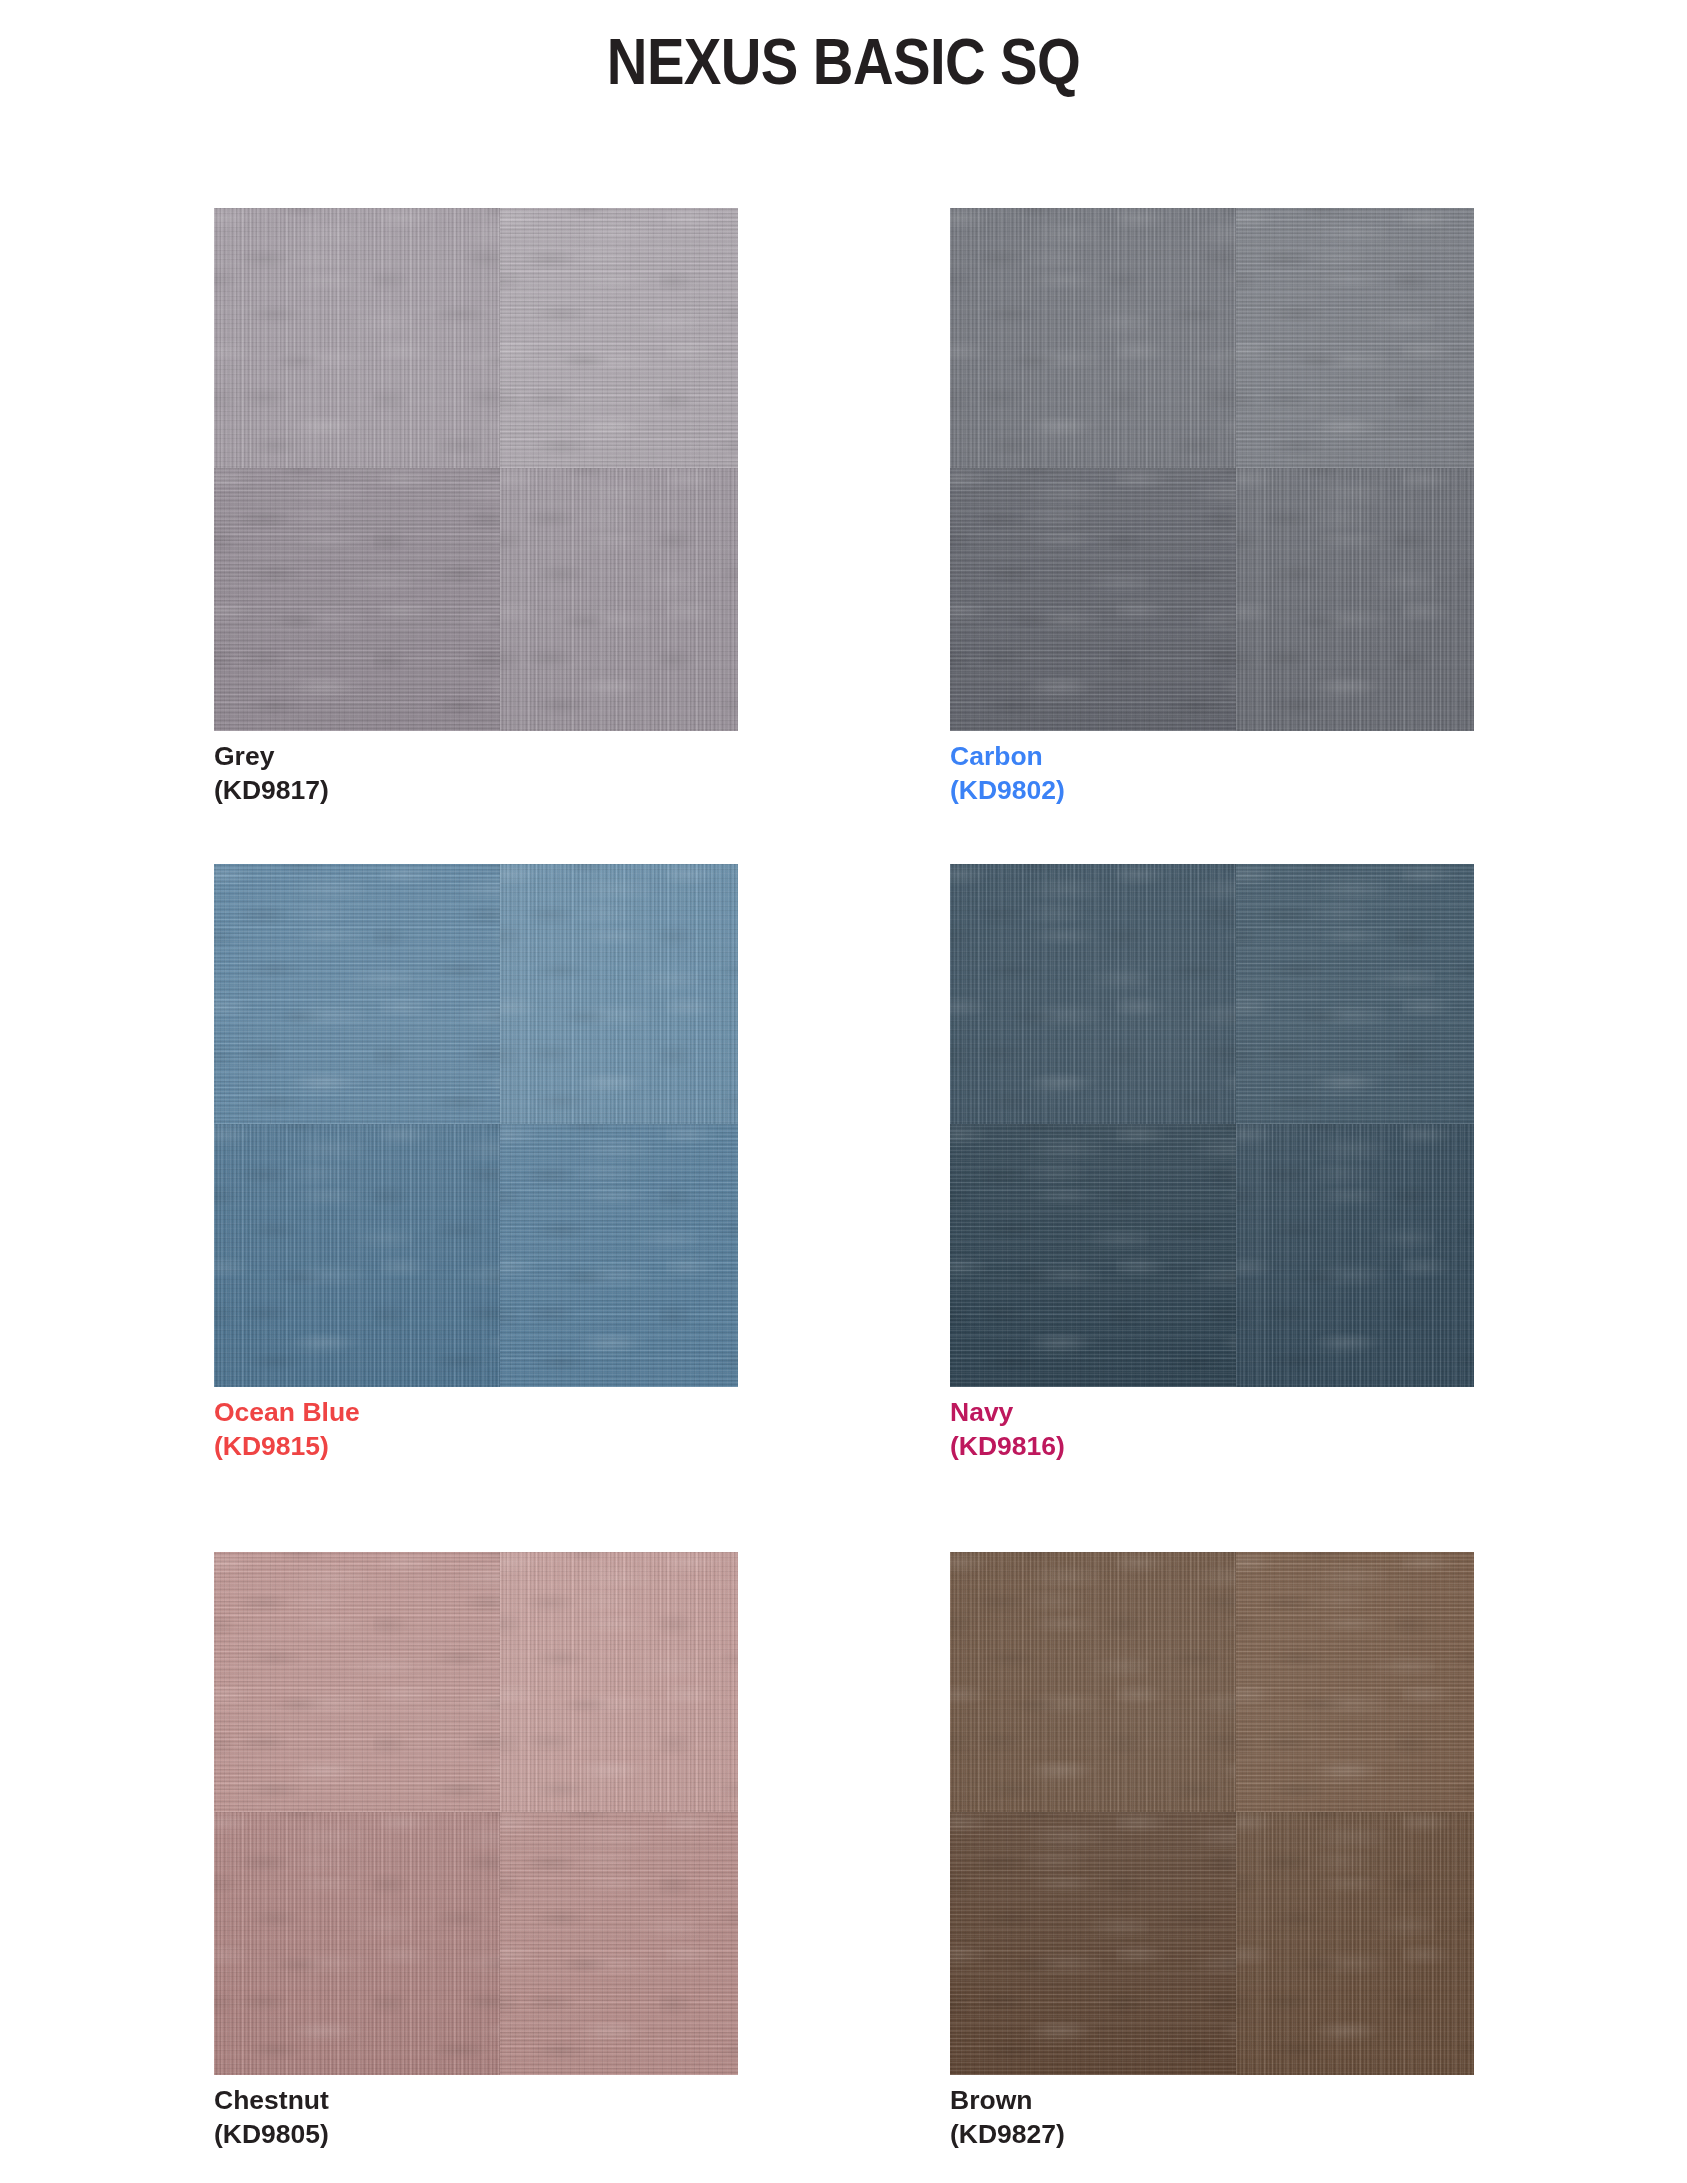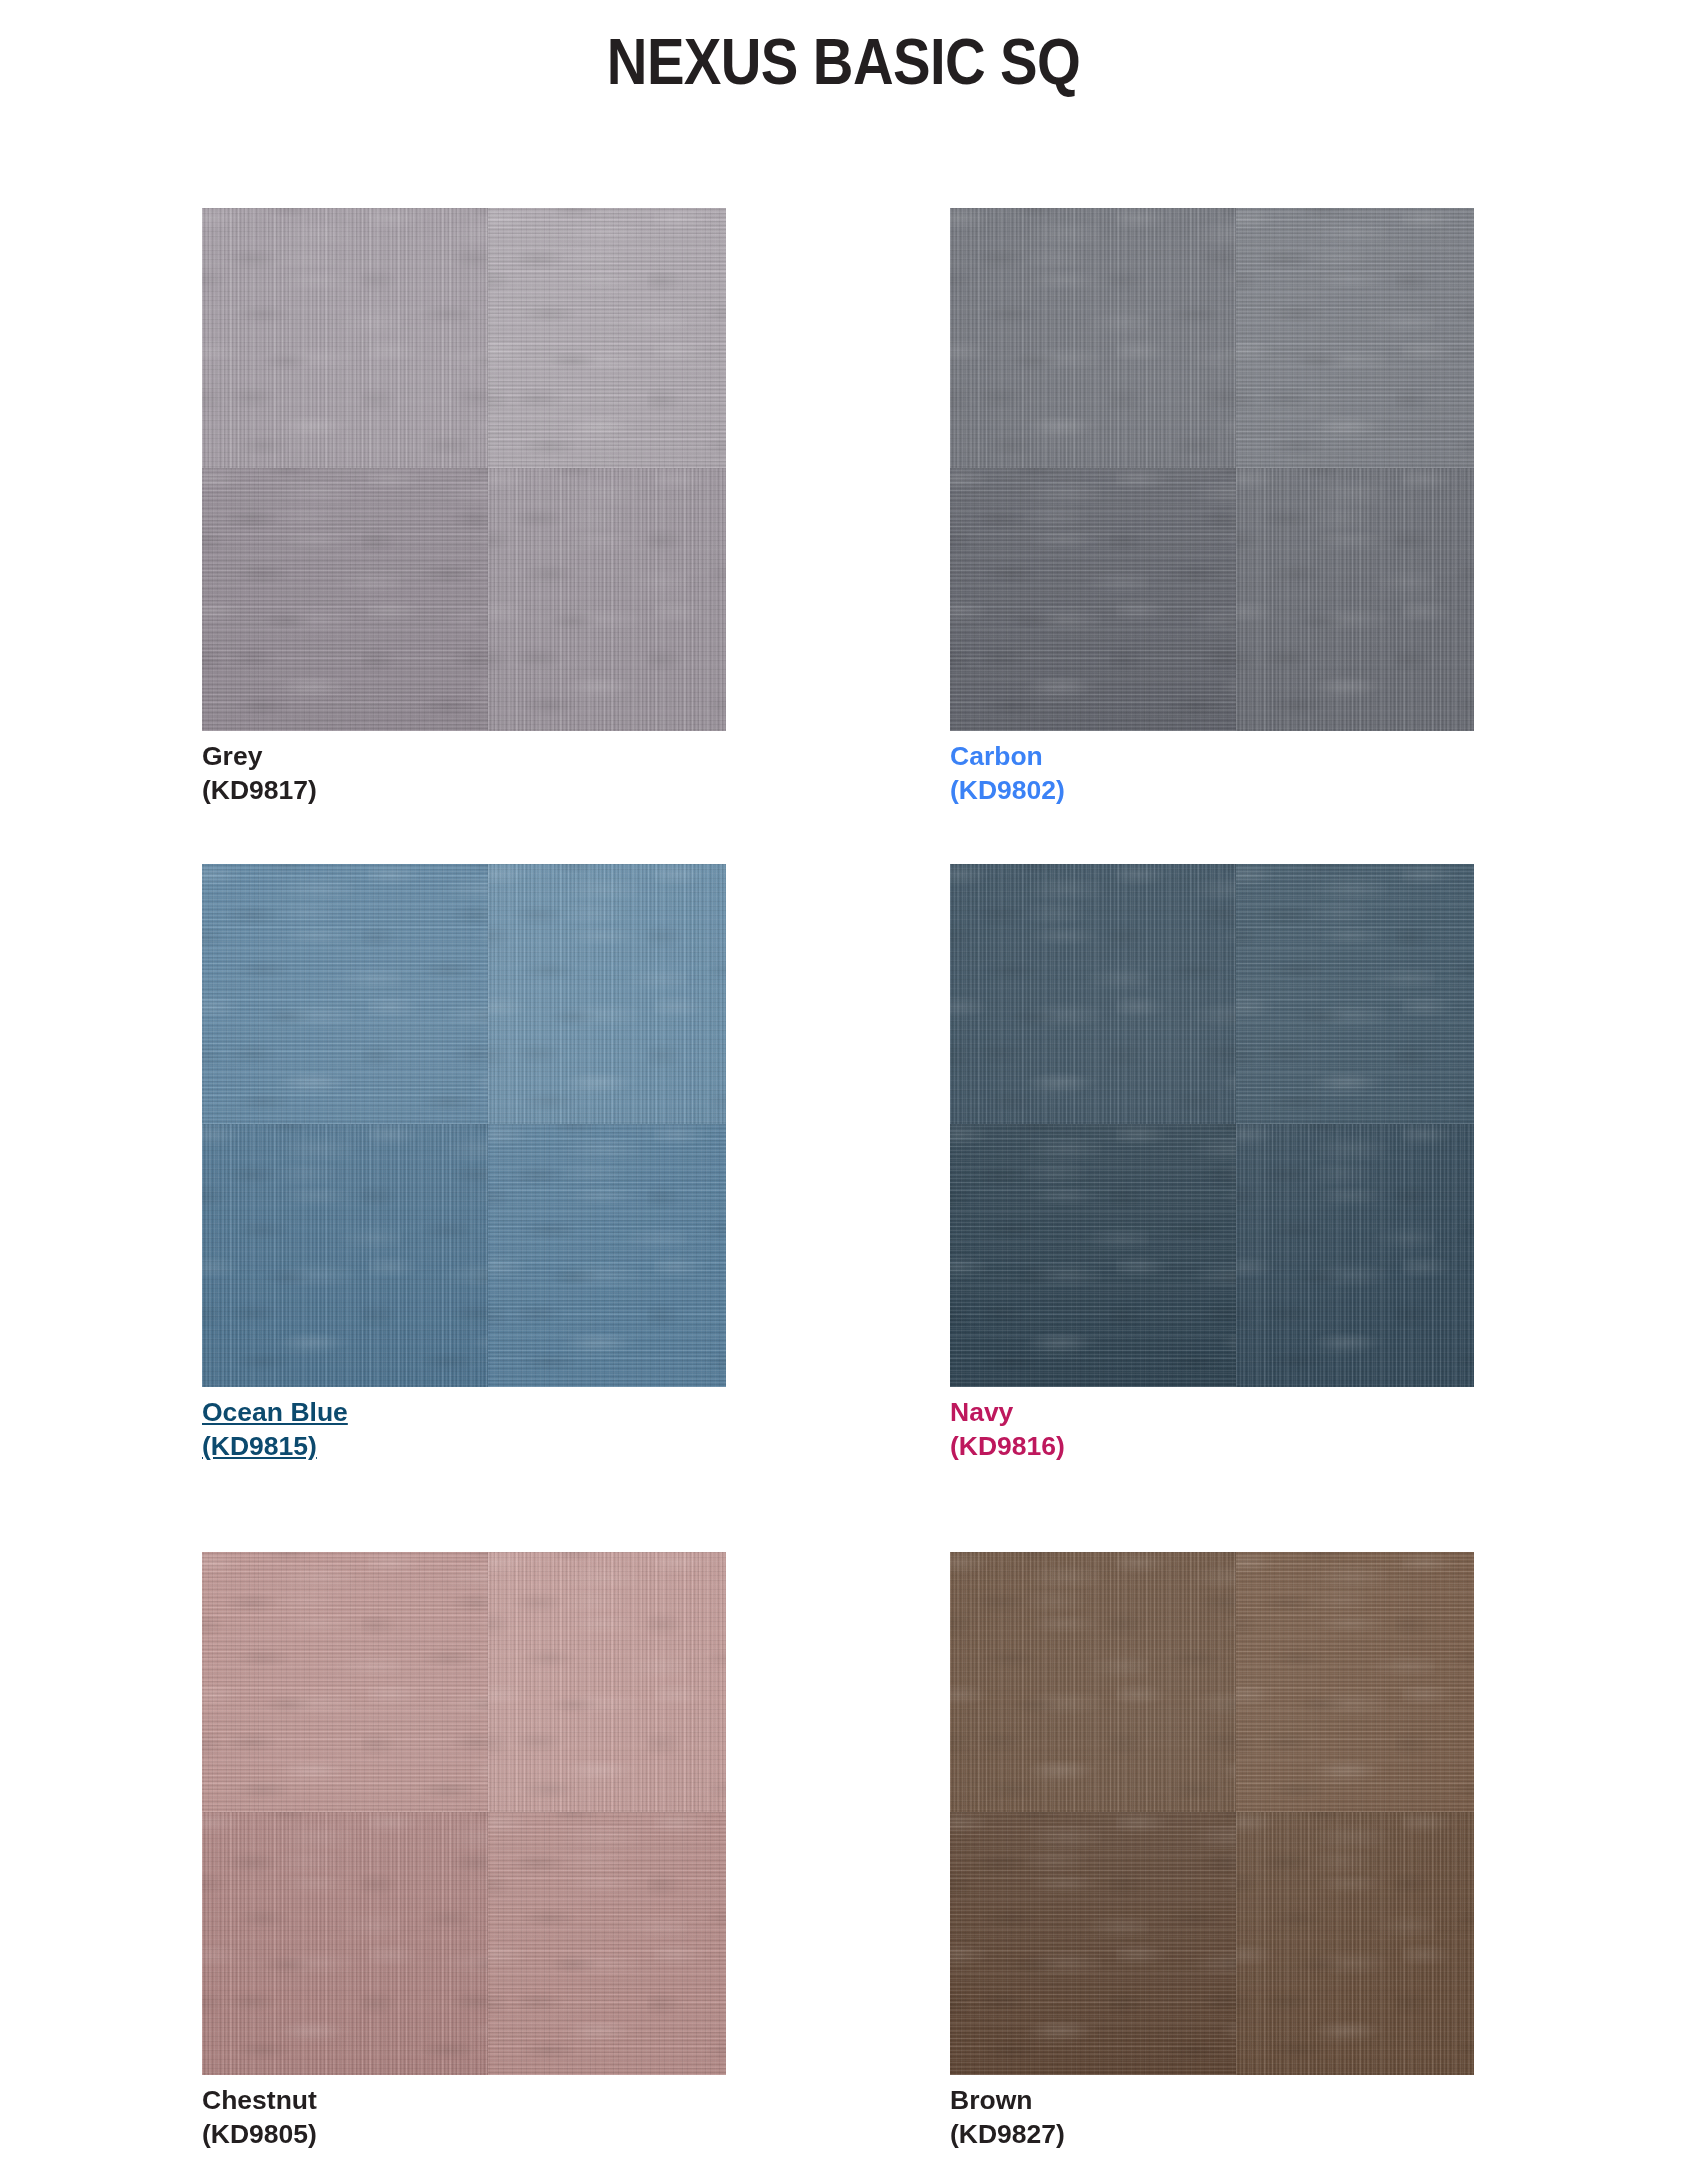--- a/index.html
+++ b/index.html
@@ -46,21 +46,21 @@
     top: 208px;
     left: 202px;
     width: 1274px;
     height: 1919px;
   }
 
   .cell {
     position: absolute;
     width: 524px;
   }
-  .col-left  { left: 0px; }
+  .col-left  { left: 12px; }
   .col-right { left: 748px; }
   .row-1 { top: 0px; }
   .row-2 { top: 656px; }
   .row-3 { top: 1328px; margin-top: 16px; }
 
   .swatch {
     position: relative;
     width: 524px;
     height: 523px;
     overflow: hidden;
@@ -278,21 +278,21 @@
             <div class="mottle"></div>
           </div>
         <div class="quad q-br">
             <div class="base" style="background: rgb(95, 136, 166);"></div>
             <div class="fibres-h"></div>
             <div class="mottle"></div>
           </div>
         <div class="seams"></div>
         <div class="sheen"></div>
       </div>
-      <div class="caption" style="color: #0c4a6e; text-decoration: underline;">
+      <div class="caption" style="color: #ef4444;">
         <span class="name">Ocean Blue</span>
         <span class="code">(KD9815)</span>
       </div>
     </div>
 
     <div class="cell col-right row-2">
       <div class="swatch" style="background: rgb(58, 81, 98);">
         <div class="quad q-tl">
             <div class="base" style="background: rgb(58, 81, 98);"></div>
             <div class="fibres-v"></div>

